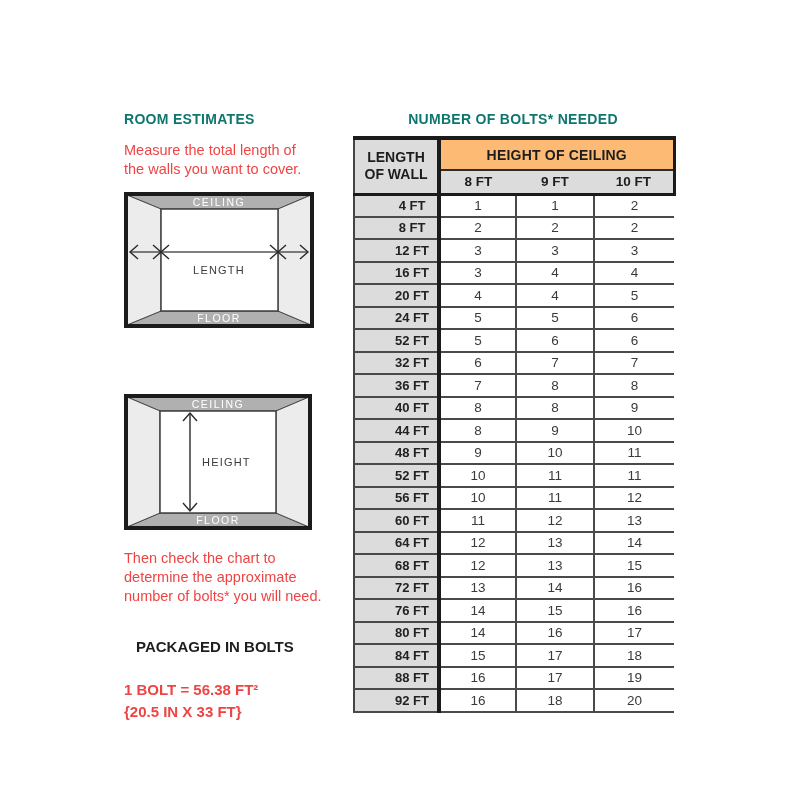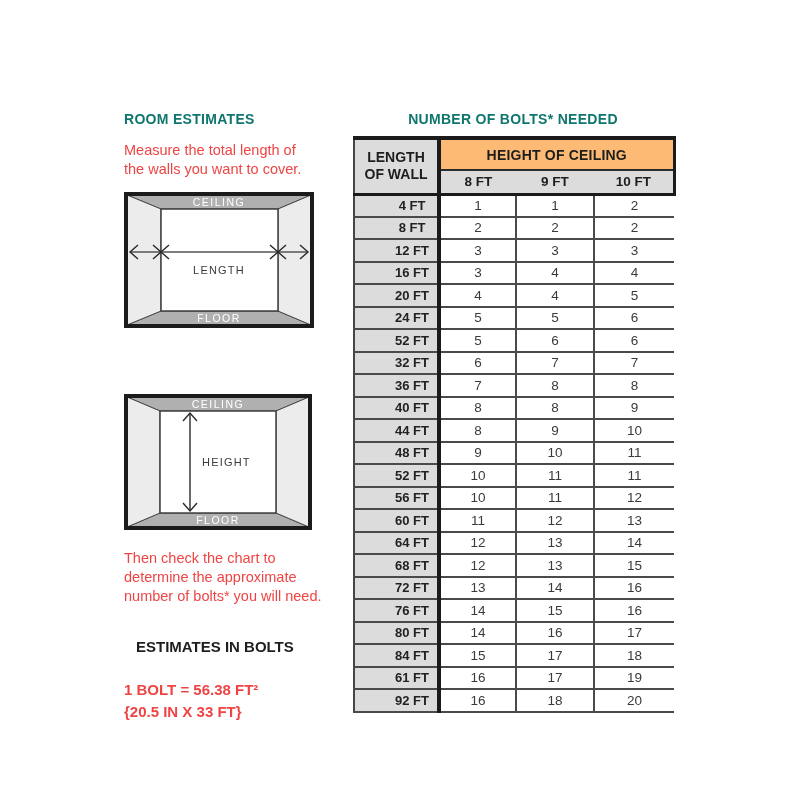--- a/index.html
+++ b/index.html
@@ -188,21 +188,21 @@
       <polyline points="59,109 66,117 73,109"></polyline>
     </g>
     <text x="78" y="72" text-anchor="start" font-size="11" letter-spacing="1.2" fill="#3b3b3b">HEIGHT</text>
   </svg>
 
   <p class="body-text step3">Then check the chart to
 determine the approximate
 number of bolts* you will need.</p>
 
   <div class="footnote">
-    <div class="indent">ESTIMATES IN BOLTS</div>
+    <div class="indent">PACKAGED IN BOLTS</div>
   </div>
 
   <div class="bolt-info">
     <div>1 BOLT = 56.38 FT²</div>
     <div>{20.5 IN X 33 FT}</div>
   </div>
 
   <h2 class="section-heading table-heading">NUMBER OF BOLTS* NEEDED</h2>
 
   <table class="bolts-table">
@@ -345,21 +345,21 @@
           <td class="val">16</td>
           <td class="val">17</td>
         </tr>
         <tr>
           <td class="rowlabel">84 FT</td>
           <td class="val">15</td>
           <td class="val">17</td>
           <td class="val">18</td>
         </tr>
         <tr>
-          <td class="rowlabel">61 FT</td>
+          <td class="rowlabel">88 FT</td>
           <td class="val">16</td>
           <td class="val">17</td>
           <td class="val">19</td>
         </tr>
         <tr>
           <td class="rowlabel">92 FT</td>
           <td class="val">16</td>
           <td class="val">18</td>
           <td class="val">20</td>
         </tr>

